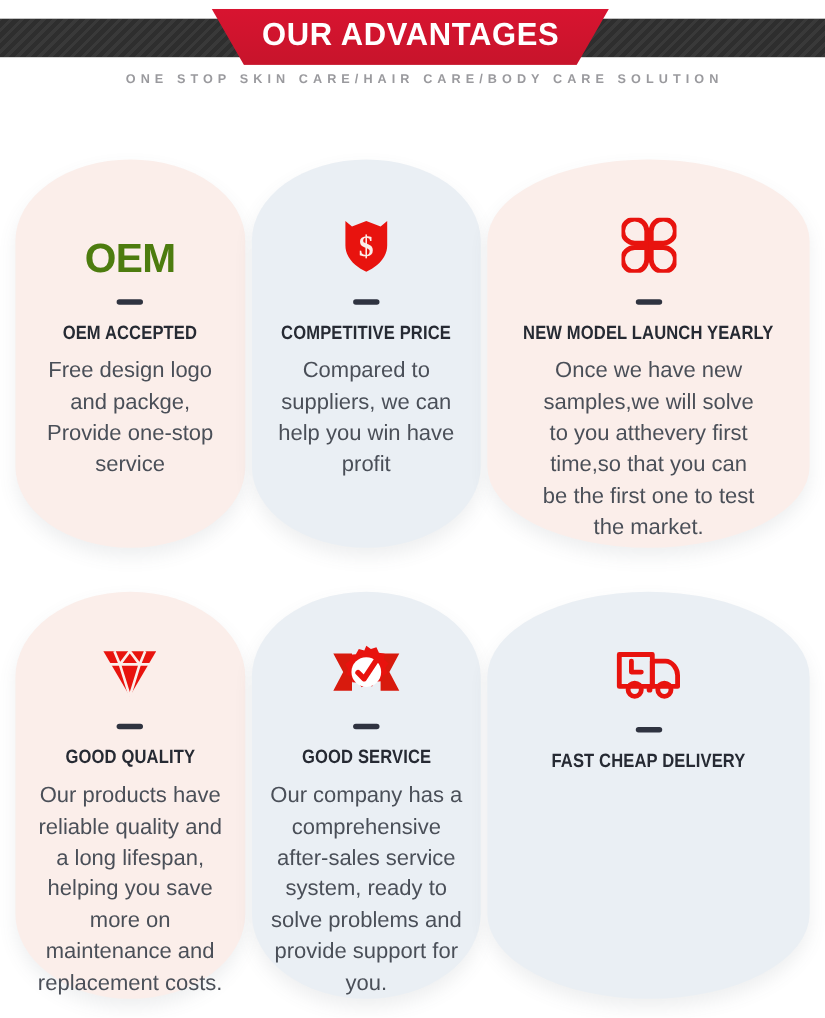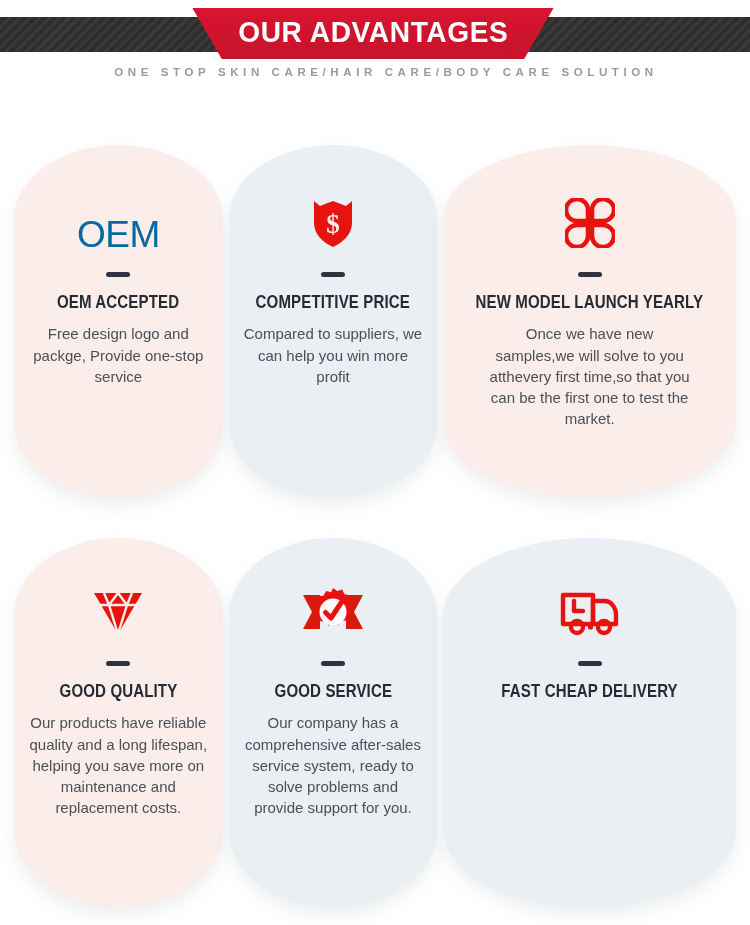--- a/index.html
+++ b/index.html
@@ -91,23 +91,23 @@
   .card.blue  { background: #eaeff4; }
   .card.tall  { height: 370px; padding-top: 44px; }
 
   .icon-slot {
     height: 60px;
     display: flex;
     align-items: center;
     justify-content: center;
   }
   .oem-text {
-    color: #0369a1;
+    color: #4d7c0f;
     font-size: 37px;
-    font-weight: normal;
+    font-weight: bold;
     letter-spacing: -0.5px;
     line-height: 1;
     margin-top: 23px;
   }
   .divider {
     width: 24px;
     height: 5px;
     border-radius: 2.5px;
     background: #2f3340;
     margin-top: 19px;
@@ -120,21 +120,21 @@
     font-weight: bold;
     letter-spacing: 0.15px;
     text-align: center;
     white-space: nowrap;
     transform: scaleX(0.86);
     line-height: 1.1;
     margin-bottom: 11px;
   }
   .card-body {
     color: #4a4f58;
-    font-size: 15px;
+    font-size: 20px;
     line-height: 1.42;
     text-align: center;
     max-width: 205px;
   }
   svg { display: block; }
 </style>
 </head>
 <body>
 
 <div class="header">
@@ -158,21 +158,21 @@
 
   <div class="card blue">
     <div class="icon-slot">
       <svg width="48" height="52" viewBox="0 0 48 52" aria-hidden="true">
         <path d="M5 4 L11 9 L24 4 L37 9 L43 4 L43 26 C43 38 33 46 24 50 C15 46 5 38 5 26 Z" fill="#e8130e"></path>
         <text x="24" y="36" text-anchor="middle" font-family="Liberation Serif, serif" font-size="27" font-weight="bold" fill="#fbeeea">$</text>
       </svg>
     </div>
     <div class="divider"></div>
     <div class="card-title">COMPETITIVE PRICE</div>
-    <div class="card-body">Compared to suppliers, we can help you win more profit</div>
+    <div class="card-body">Compared to suppliers, we can help you win have profit</div>
   </div>
 
   <div class="card pink">
     <div class="icon-slot">
       <svg width="50" height="50" viewBox="0 0 50 50" aria-hidden="true">
         <g fill="none" stroke="#e8130e" stroke-width="4.5">
           <path d="M23 23 L23 12 A11 11 0 1 0 12 23 Z"></path>
           <path d="M27 23 L27 12 A11 11 0 1 1 38 23 Z"></path>
           <path d="M23 27 L23 38 A11 11 0 1 1 12 27 Z"></path>
           <path d="M27 27 L27 38 A11 11 0 1 0 38 27 Z"></path>

